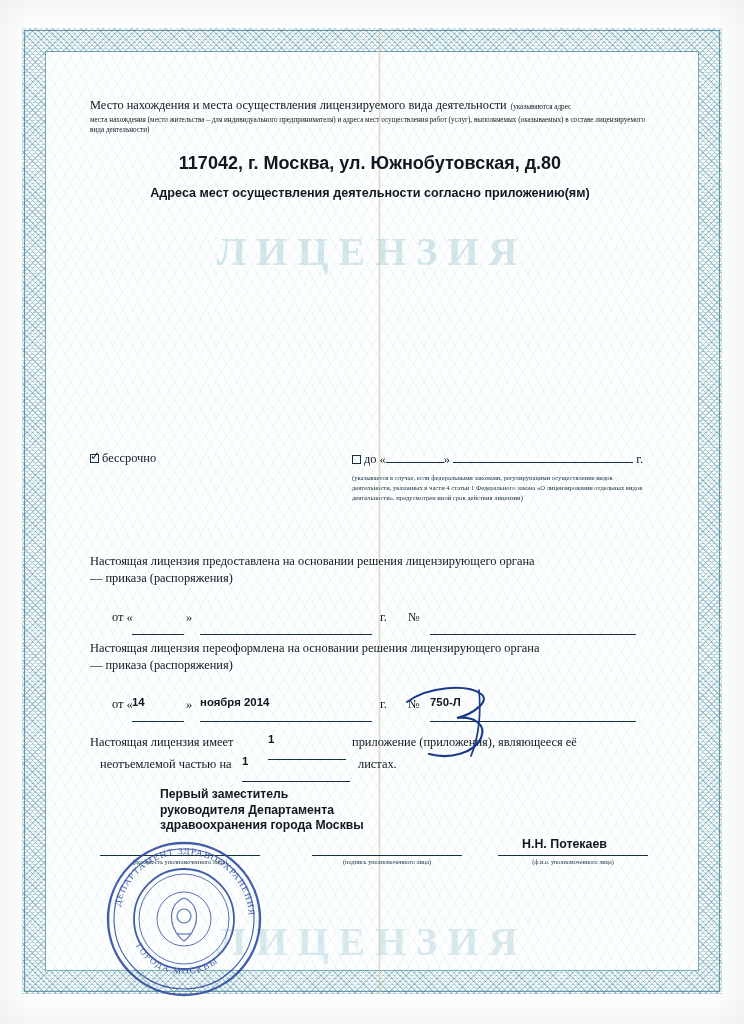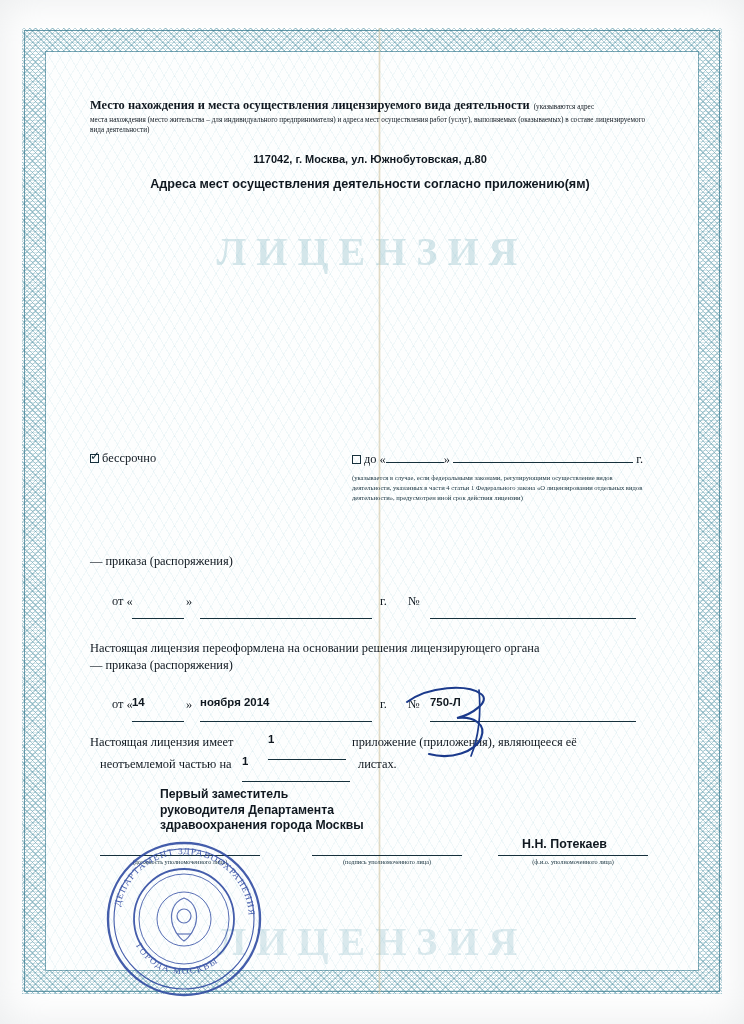--- a/index.html
+++ b/index.html
@@ -97,41 +97,41 @@
   .content {
     position: absolute;
     left: 90px; top: 95px;
     width: 560px;
     color: #101820;
   }
 
   .sec-title {
     font-family: "Liberation Serif", serif;
     font-size: 12.4px;
-    font-weight: bold;
+    font-weight: normal;
     line-height: 1.25;
     display: inline;
   }
   .sec-note {
     font-size: 7.2px;
     font-weight: normal;
     line-height: 1.45;
     display: inline;
   }
   .note-block {
     font-size: 7.2px;
     line-height: 1.5;
     margin-top: 1px;
   }
 
   .addr-line {
     text-align: center;
     font-family: "Liberation Sans", sans-serif;
     font-weight: bold;
-    font-size: 11px;
+    font-size: 18px;
     margin-top: 17px;
   }
   .addr-line2 {
     text-align: center;
     font-family: "Liberation Sans", sans-serif;
     font-weight: bold;
     font-size: 12.6px;
     margin-top: 12px;
   }
 
@@ -275,20 +275,21 @@
 
         <div class="term-right">
           <span class="chk"></span><span>до «</span><span class="u-line" style="width:58px"></span><span>»</span> <span class="u-line" style="width:180px"></span> <span>г.</span>
         </div>
 
         <div class="small-note">(указывается в случае, если федеральными законами, регулирующими осуществление видов деятельности, указанных в части 4 статьи 1 Федерального закона «О лицензировании отдельных видов деятельности», предусмотрен иной срок действия лицензии)</div>
       </div>
     </div>
 
     <div class="block-basis">
+      <div class="para">Настоящая лицензия предоставлена на основании решения лицензирующего органа</div>
       <div class="para">— приказа (распоряжения)</div>
       <div class="date-row">
         <span style="position:absolute;left:22px;top:0;">от «</span>
         <span class="u-line" style="position:absolute;left:42px;top:13px;width:52px"></span>
         <span class="filled" style="left:42px;top:-1px;width:52px"></span>
         <span style="position:absolute;left:96px;top:0;">»</span>
         <span class="u-line" style="position:absolute;left:110px;top:13px;width:172px"></span>
         <span class="filled" style="left:110px;top:-1px;width:172px"></span>
         <span style="position:absolute;left:290px;top:0;">г.</span>
         <span style="position:absolute;left:318px;top:0;">№</span>

